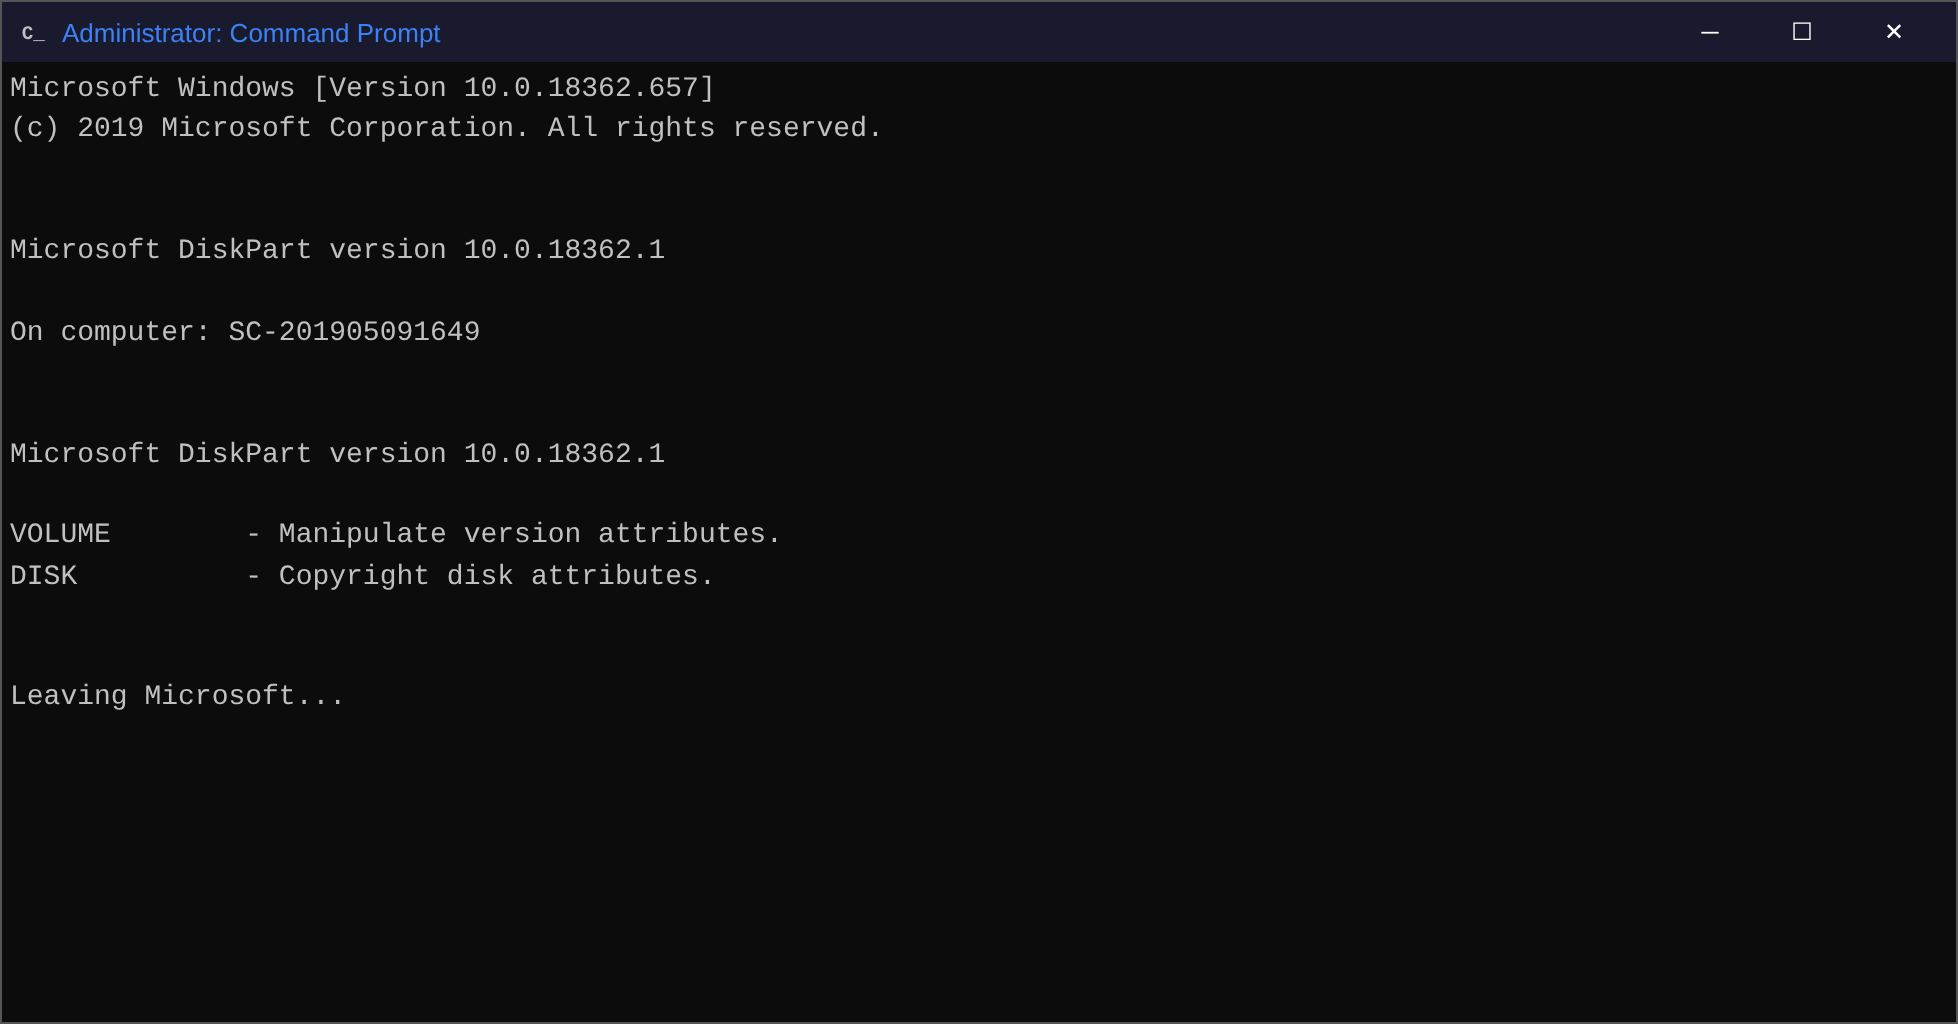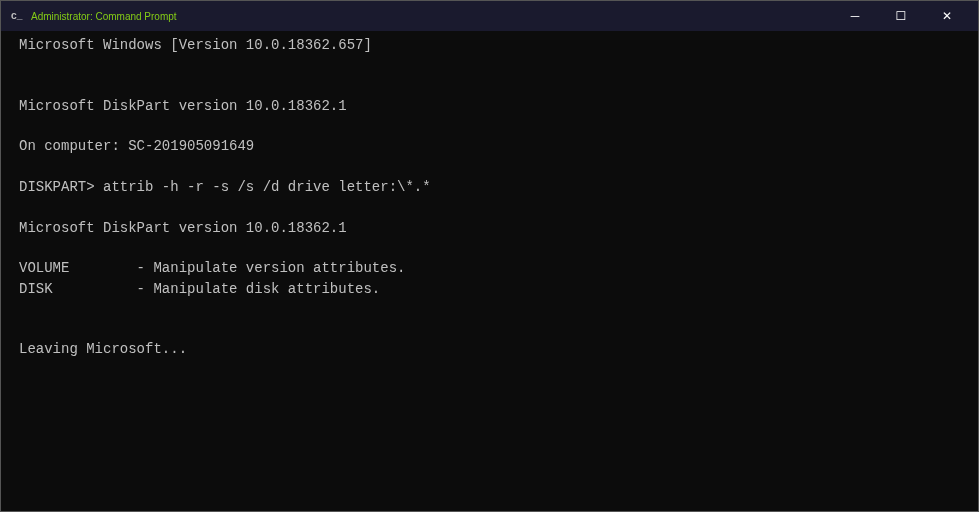--- a/index.html
+++ b/index.html
@@ -46,23 +46,23 @@
       flex-shrink: 0;
     }
 
     .title-bar-icon svg {
       width: 14px;
       height: 14px;
     }
 
     .title-bar-text {
       flex: 1;
-      color: #84cc16;
+      color: #3b82f6;
       font-family: 'Segoe UI', Arial, sans-serif;
-      font-size: 10px;
+      font-size: 13px;
       font-weight: normal;
     }
 
     .title-bar-controls {
       display: flex;
       gap: 0;
     }
 
     .title-bar-btn {
       width: 46px;
@@ -74,21 +74,21 @@
       cursor: pointer;
       display: flex;
       align-items: center;
       justify-content: center;
       font-family: 'Segoe UI', Arial, sans-serif;
     }
 
     .console-area {
       flex: 1;
       background: #0c0c0c;
-      padding: 4px 18px;
+      padding: 4px 4px;
       overflow: hidden;
       font-family: 'Courier New', Courier, monospace;
       font-size: 14px;
       color: #c0c0c0;
       line-height: 1.45;
     }
 
     .console-line {
       white-space: pre;
       min-height: 1.45em;
@@ -122,30 +122,30 @@
     <span class="title-bar-text">Administrator: Command Prompt</span>
     <div class="title-bar-controls">
       <button class="title-bar-btn">─</button>
       <button class="title-bar-btn">☐</button>
       <button class="title-bar-btn close-btn">✕</button>
     </div>
   </div>
 
   <div class="console-area" id="console-area">
   <div class="console-line">Microsoft Windows [Version 10.0.18362.657]</div>
+      <div class="console-line">(c) 2019 Microsoft Corporation. All rights reserved.</div>
       <div class="console-line"> </div>
       <div class="console-line"> </div>
       <div class="console-line">Microsoft DiskPart version 10.0.18362.1</div>
       <div class="console-line"> </div>
       <div class="console-line">On computer: SC-201905091649</div>
       <div class="console-line"> </div>
-      <div class="console-line">DISKPART&gt; attrib -h -r -s /s /d drive letter:\*.*</div>
       <div class="console-line"> </div>
       <div class="console-line">Microsoft DiskPart version 10.0.18362.1</div>
       <div class="console-line"> </div>
       <div class="console-line">VOLUME        - Manipulate version attributes.</div>
-      <div class="console-line">DISK          - Manipulate disk attributes.</div>
+      <div class="console-line">DISK          - Copyright disk attributes.</div>
       <div class="console-line"> </div>
       <div class="console-line"> </div>
       <div class="console-line">Leaving Microsoft...</div>
       <div class="console-line"> </div>
     </div>
 </div>
 
 </body></html>

